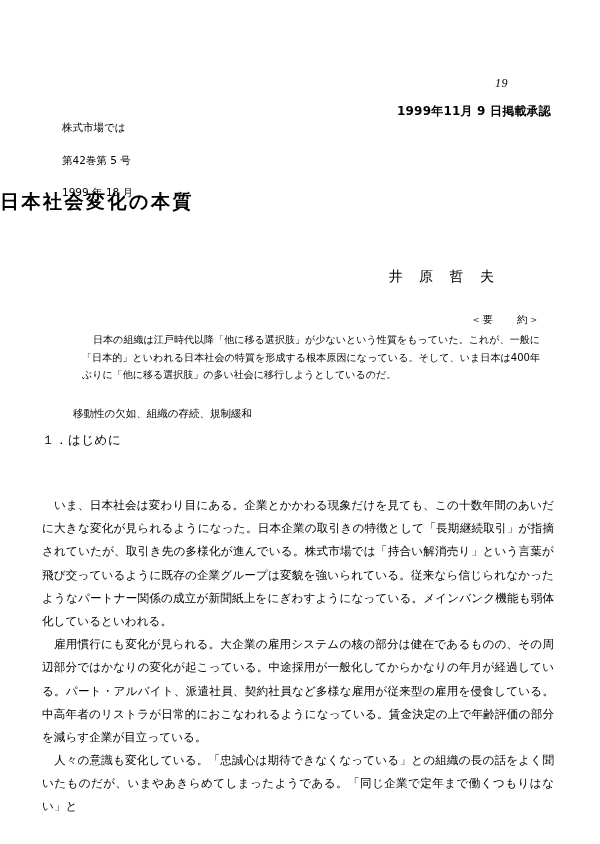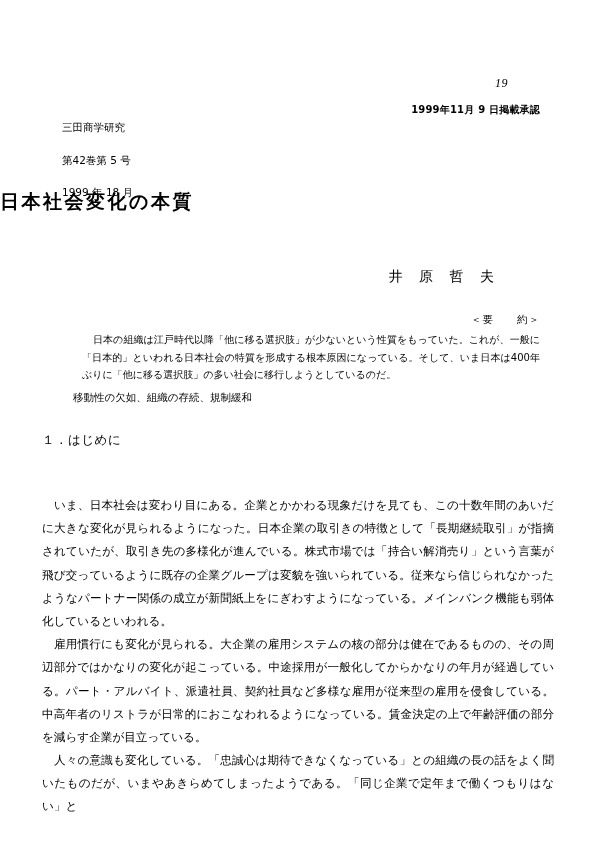--- a/index.html
+++ b/index.html
@@ -39,22 +39,22 @@
     font-family: "DejaVu Sans", sans-serif;
     white-space: pre-line;
   }
   .journal-line {
     display: block;
     white-space: nowrap;
   }
   .acceptance-note {
     position: absolute;
     top: 103px;
-    right: 60px;
-    font-size: 10px;
+    right: 49px;
+    font-size: 12px;
     font-weight: bold;
     font-family: "DejaVu Sans", sans-serif;
     letter-spacing: 0.2px;
   }
   .doc-title {
     position: absolute;
     top: 176px;
     left: 0;
     width: 600px;
     text-align: left;
@@ -94,21 +94,21 @@
     text-indent: 11px;
     margin-left: 20px;
   }
   .keywords-block {
     position: absolute;
     top: 389px;
     left: 62px;
     width: 478px;
   }
   .keywords-body {
-    margin-top: 0;
+    margin-top: 16px;
     font-size: 10.5px;
     line-height: 1.7;
     font-family: "DejaVu Sans", sans-serif;
     text-indent: 11px;
   }
   .heading1 {
     position: absolute;
     top: 432px;
     left: 42px;
     font-size: 12.5px;
@@ -132,21 +132,21 @@
   }
 </style>
 </head>
 <body>
 
 <div class="page">
 
   <div class="page-number">19</div>
 
   <div class="journal-block">
-    <span class="journal-line">三田商学研究</span>
+    <span class="journal-line">株式市場では</span>
     <span class="journal-line">第42巻第 5 号</span>
     <span class="journal-line">1999 年 18 月</span>
   </div>
 
   <div class="acceptance-note">1999年11月 9 日掲載承認</div>
 
   <h1 class="doc-title">日本社会変化の本質</h1>
 
   <div class="author">井 原 哲 夫</div>
 

